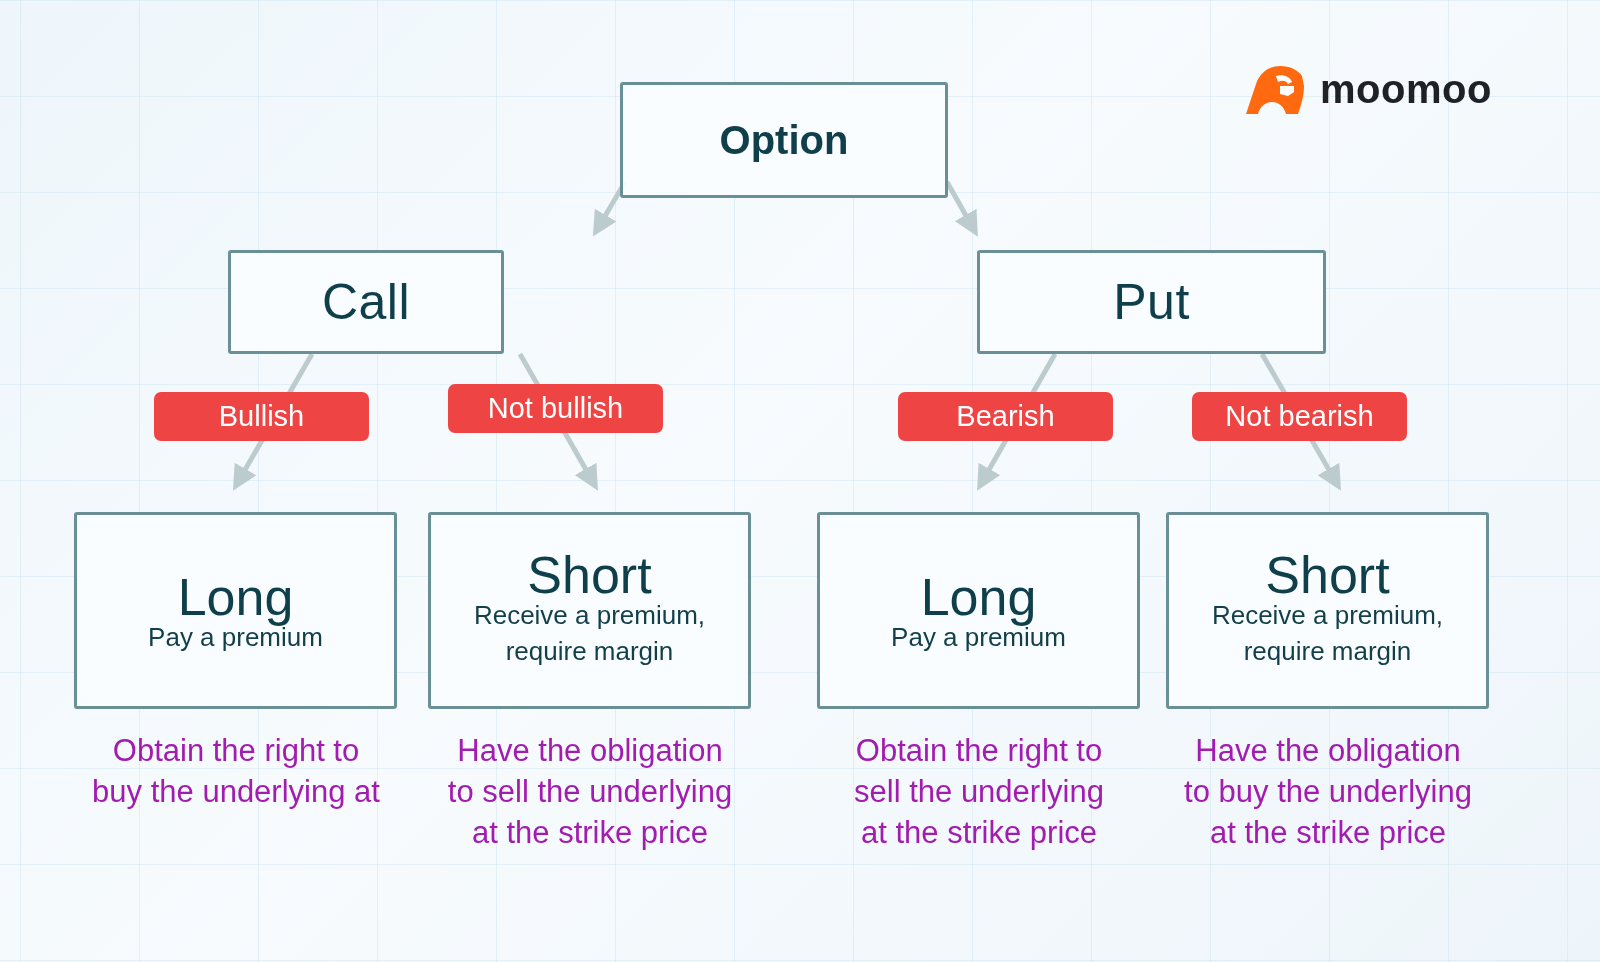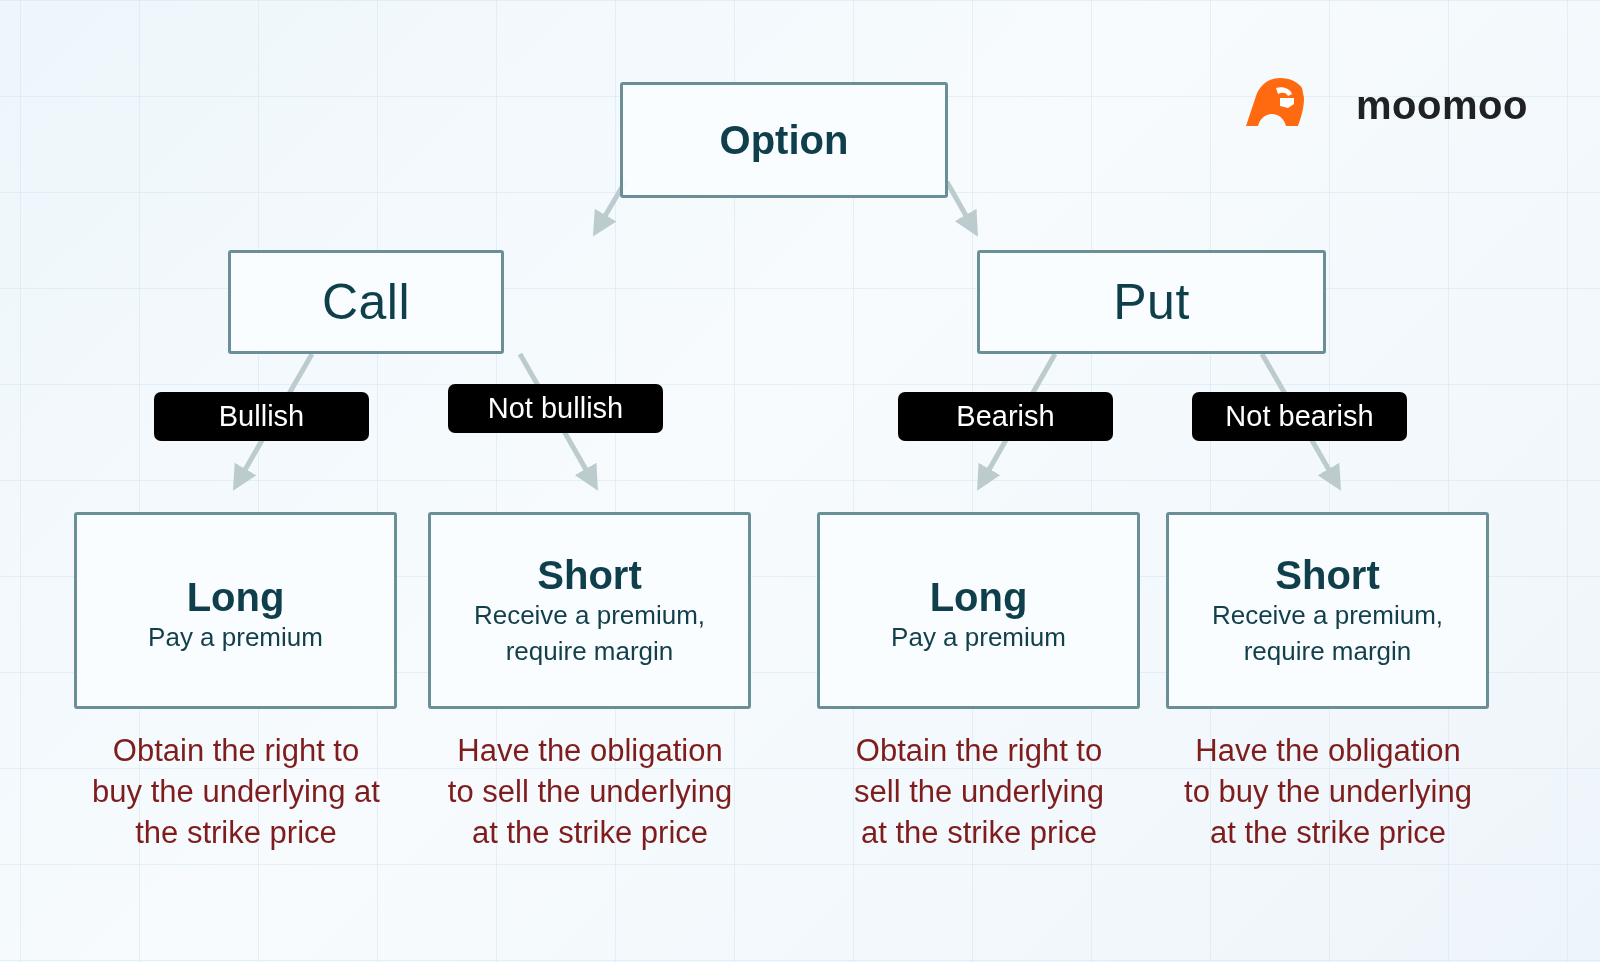--- a/index.html
+++ b/index.html
@@ -19,33 +19,33 @@
     svg.links { position: absolute; left: 0; top: 0; }
     .node {
       position: absolute; box-sizing: border-box;
       border: 3px solid #6b8f97; border-radius: 3px;
       background: rgba(250,253,255,0.92);
       display: flex; flex-direction: column; align-items: center; justify-content: center;
       color: #0f3f4b; text-align: center;
     }
     .node.top .t { font-size: 40px; font-weight: bold; }
     .node.mid .t { font-size: 50px; font-weight: normal; letter-spacing: 0.5px; }
-    .node.leaf .t { font-size: 40px; font-weight: bold; line-height: 44px; }
+    .node.leaf .t { font-size: 52px; font-weight: normal; line-height: 44px; }
     .node.leaf .s { font-size: 26px; line-height: 36px; color: #123f4a; }
     .tag {
       position: absolute; box-sizing: border-box;
-      background: #000000; border-radius: 7px;
+      background: #ef4444; border-radius: 7px;
       color: #ffffff; font-size: 29px;
       display: flex; align-items: center; justify-content: center;
     }
     .desc {
       position: absolute; text-align: center;
-      color: #7f1d1d; font-size: 31px; line-height: 41px;
+      color: #a21caf; font-size: 31px; line-height: 41px;
     }
-    .logo { position: absolute; left: 1242px; top: 74px; display: flex; align-items: flex-end; gap: 36px; }
+    .logo { position: absolute; left: 1242px; top: 62px; display: flex; align-items: center; }
     .logo-text { font-size: 40px; font-weight: bold; color: #1f2124; margin-left: 14px; letter-spacing: 0.5px; }
   </style>
 </head>
 <body>
 
 <div class="grid"></div>
 
 <svg class="links" width="1600" height="962">
   <defs>
     <marker id="ah" viewBox="0 0 10 10" refX="6" refY="5" markerWidth="5" markerHeight="5" orient="auto">
@@ -111,21 +111,20 @@
 </div>
 <div class="node leaf" style="left:1166px; top:512px; width:323px; height:197px;">
   <span class="t">Short</span>
   <span class="s">Receive a premium,</span>
   <span class="s">require margin</span>
 </div>
 
 <div class="desc" style="left:60px; top:730px; width:352px;">
   <div>Obtain the right to</div>
   <div>buy the underlying at</div>
-  <div>the strike price</div>
 </div>
 <div class="desc" style="left:414px; top:730px; width:352px;">
   <div>Have the obligation</div>
   <div>to sell the underlying</div>
   <div>at the strike price</div>
 </div>
 <div class="desc" style="left:803px; top:730px; width:352px;">
   <div>Obtain the right to</div>
   <div>sell the underlying</div>
   <div>at the strike price</div>

